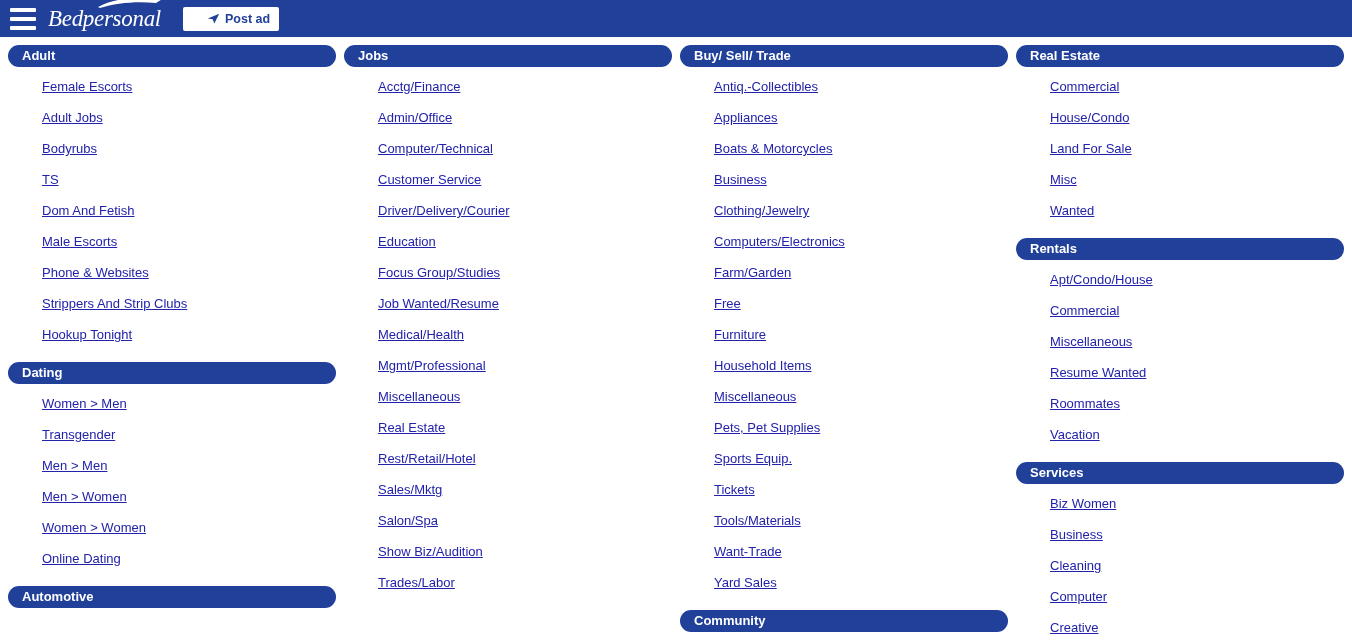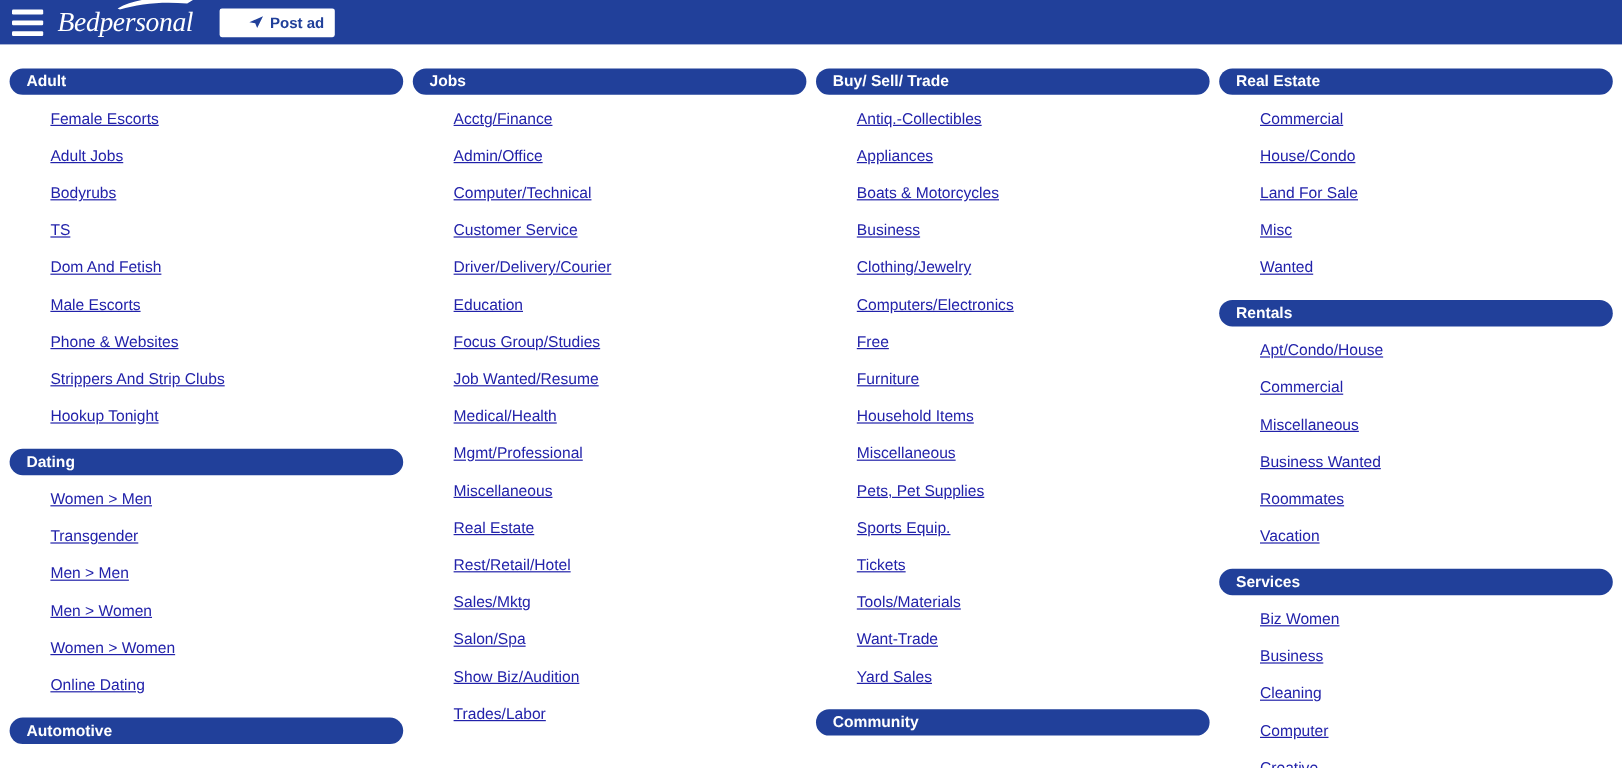--- a/index.html
+++ b/index.html
@@ -98,21 +98,20 @@
   }
   .cat-header {
     background: #21409a;
     color: #ffffff;
     font-weight: bold;
     font-size: 13px;
     border-radius: 11px;
     padding: 3px 0 4px 14px;
     margin-bottom: 4px;
     box-sizing: border-box;
-    margin-top: 12px;
   }
   .cat-header.spaced {
     margin-top: 12px;
   }
   .links {
     margin: 0;
     padding: 0 0 0 34px;
     list-style: none;
   }
   .links li {
@@ -203,20 +202,21 @@
 
     <div class="col">
       <div class="cat-header">Buy/ Sell/ Trade</div>
       <ul class="links">
         <li><a>Antiq.-Collectibles</a></li>
         <li><a>Appliances</a></li>
         <li><a>Boats &amp; Motorcycles</a></li>
         <li><a>Business</a></li>
         <li><a>Clothing/Jewelry</a></li>
         <li><a>Computers/Electronics</a></li>
+        <li><a>Farm/Garden</a></li>
         <li><a>Free</a></li>
         <li><a>Furniture</a></li>
         <li><a>Household Items</a></li>
         <li><a>Miscellaneous</a></li>
         <li><a>Pets, Pet Supplies</a></li>
         <li><a>Sports Equip.</a></li>
         <li><a>Tickets</a></li>
         <li><a>Tools/Materials</a></li>
         <li><a>Want-Trade</a></li>
         <li><a>Yard Sales</a></li>
@@ -231,21 +231,21 @@
         <li><a>House/Condo</a></li>
         <li><a>Land For Sale</a></li>
         <li><a>Misc</a></li>
         <li><a>Wanted</a></li>
       </ul>
       <div class="cat-header spaced">Rentals</div>
       <ul class="links">
         <li><a>Apt/Condo/House</a></li>
         <li><a>Commercial</a></li>
         <li><a>Miscellaneous</a></li>
-        <li><a>Business Wanted</a></li>
+        <li><a>Resume Wanted</a></li>
         <li><a>Roommates</a></li>
         <li><a>Vacation</a></li>
       </ul>
       <div class="cat-header spaced">Services</div>
       <ul class="links">
         <li><a>Biz Women</a></li>
         <li><a>Business</a></li>
         <li><a>Cleaning</a></li>
         <li><a>Computer</a></li>
         <li><a>Creative</a></li>

